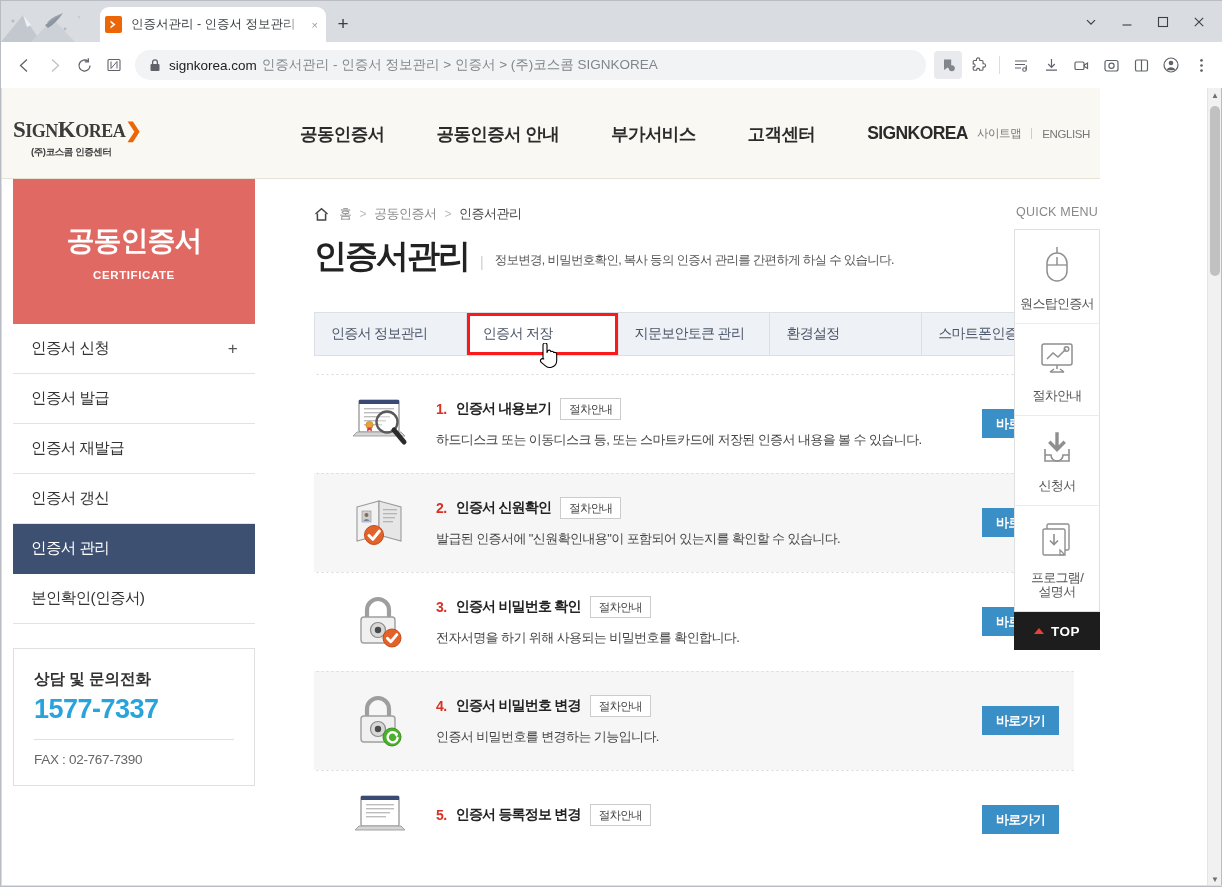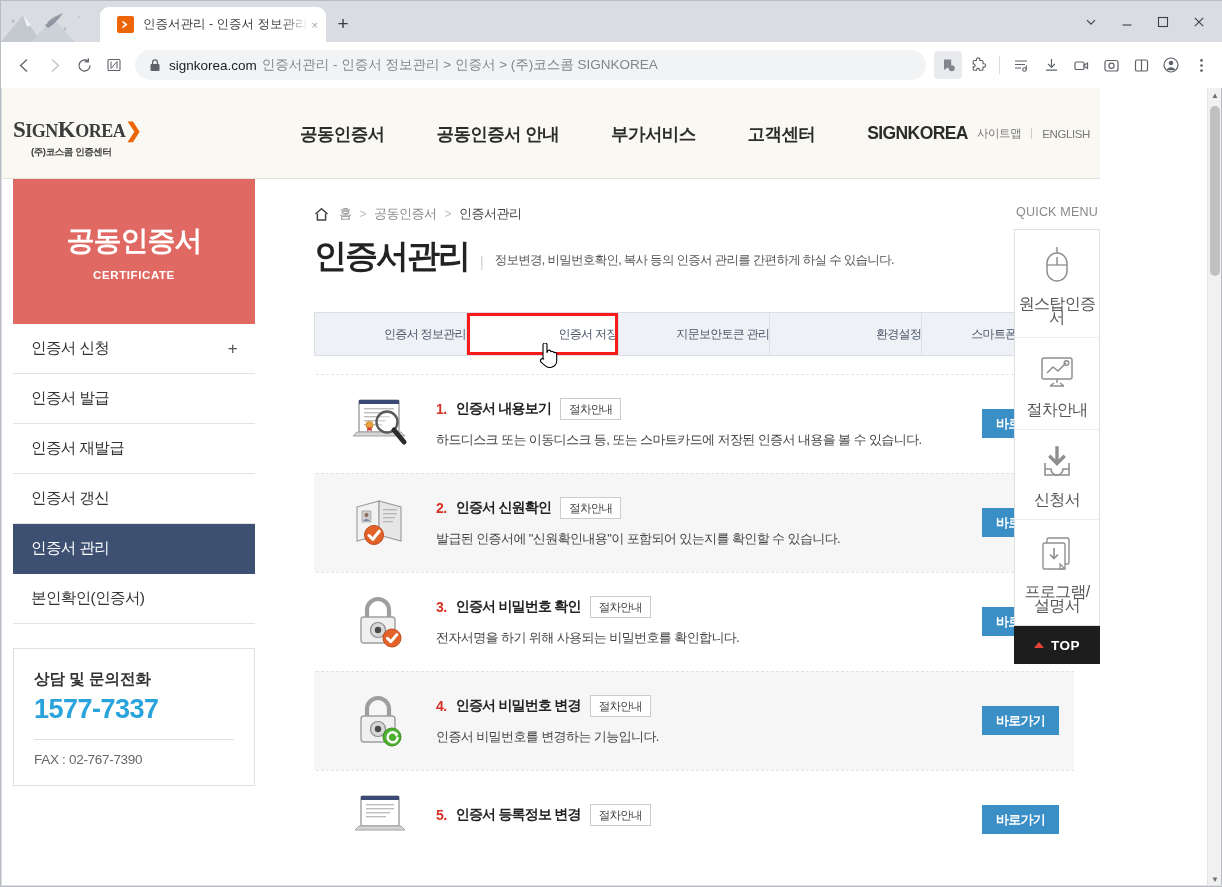--- a/index.html
+++ b/index.html
@@ -25,21 +25,21 @@
   .tab-bg-art {
     position: absolute; left: 0; top: 0; width: 110px; height: 41px;
     overflow: hidden;
   }
   .tab-bg-art svg { display: block; }
   .tab {
     position: absolute; left: 99px; top: 6px; width: 226px; height: 35px;
     background: #ffffff;
     border-radius: 9px 9px 0 0;
     display: flex; align-items: center;
-    padding: 0 8px 0 17px;
+    padding: 0 8px 0 5px;
   }
   .tab-favicon {
     width: 17px; height: 17px; flex: 0 0 17px;
     background: #ec6608; border-radius: 2px;
     display: flex; align-items: center; justify-content: center;
     margin-right: 9px;
   }
   .tab-favicon svg { display: block; }
   .tab-title {
     font-size: 12.5px; color: #3c4043; white-space: nowrap;
@@ -205,22 +205,22 @@
     padding-bottom: 4px;
   }
 
   
   .tabs {
     display: flex; margin-top: 39px;
     border: 1px solid #dcdfe4; background: #eef1f5;
     height: 44px;
   }
   .tabs-item {
-    flex: 1 1 0; display: flex; align-items: center; justify-content: flex-end;
-    font-size: 12px; color: #4a5568; letter-spacing: -0.7px;
+    flex: 1 1 0; display: flex; align-items: center; justify-content: flex-start;
+    font-size: 14px; color: #4a5568; letter-spacing: -0.7px;
     border-right: 1px solid #dcdfe4; position: relative; white-space: nowrap; padding-left: 16px;
   }
   .tabs-item:last-child { border-right: none; }
   .tabs-item.selected {
     background: #ffffff; color: #4a5568;
   }
   .tab-highlight {
     position: absolute; left: 0; top: 0; width: 100%; height: 100%;
     border: 3px solid #fb1a1a; pointer-events: none;
   }
@@ -269,21 +269,21 @@
     font-size: 12.5px; color: #888; letter-spacing: 0.2px;
     text-align: center; margin-bottom: 10px; white-space: nowrap;
   }
   .quick-box { border: 1px solid #e0e0e0; background: #fff; }
   .quick-item {
     padding: 15px 0 12px 0; display: flex; flex-direction: column;
     align-items: center; gap: 8px; border-bottom: 1px solid #ececec;
   }
   .quick-item:last-child { border-bottom: none; }
   .quick-label {
-    font-size: 16px; color: #555; letter-spacing: -0.7px;
+    font-size: 13px; color: #555; letter-spacing: -0.7px;
     text-align: center; line-height: 14px;
   }
   .quick-top {
     height: 38px; background: #1d1d1d; color: #fff;
     display: flex; align-items: center; justify-content: center; gap: 7px;
     font-size: 13.5px; font-weight: bold; letter-spacing: 0.5px;
   }
   .quick-top .tri {
     width: 0; height: 0;
     border-left: 5px solid transparent; border-right: 5px solid transparent;

